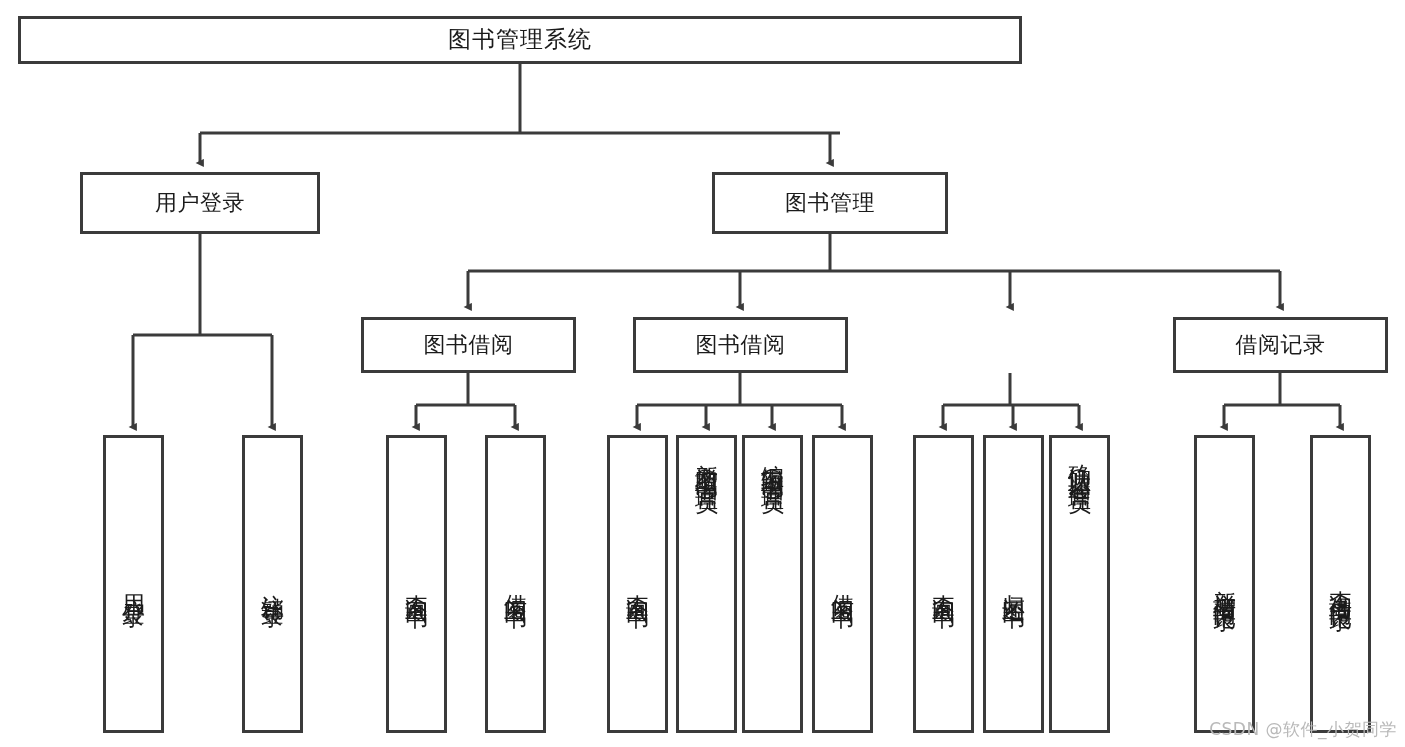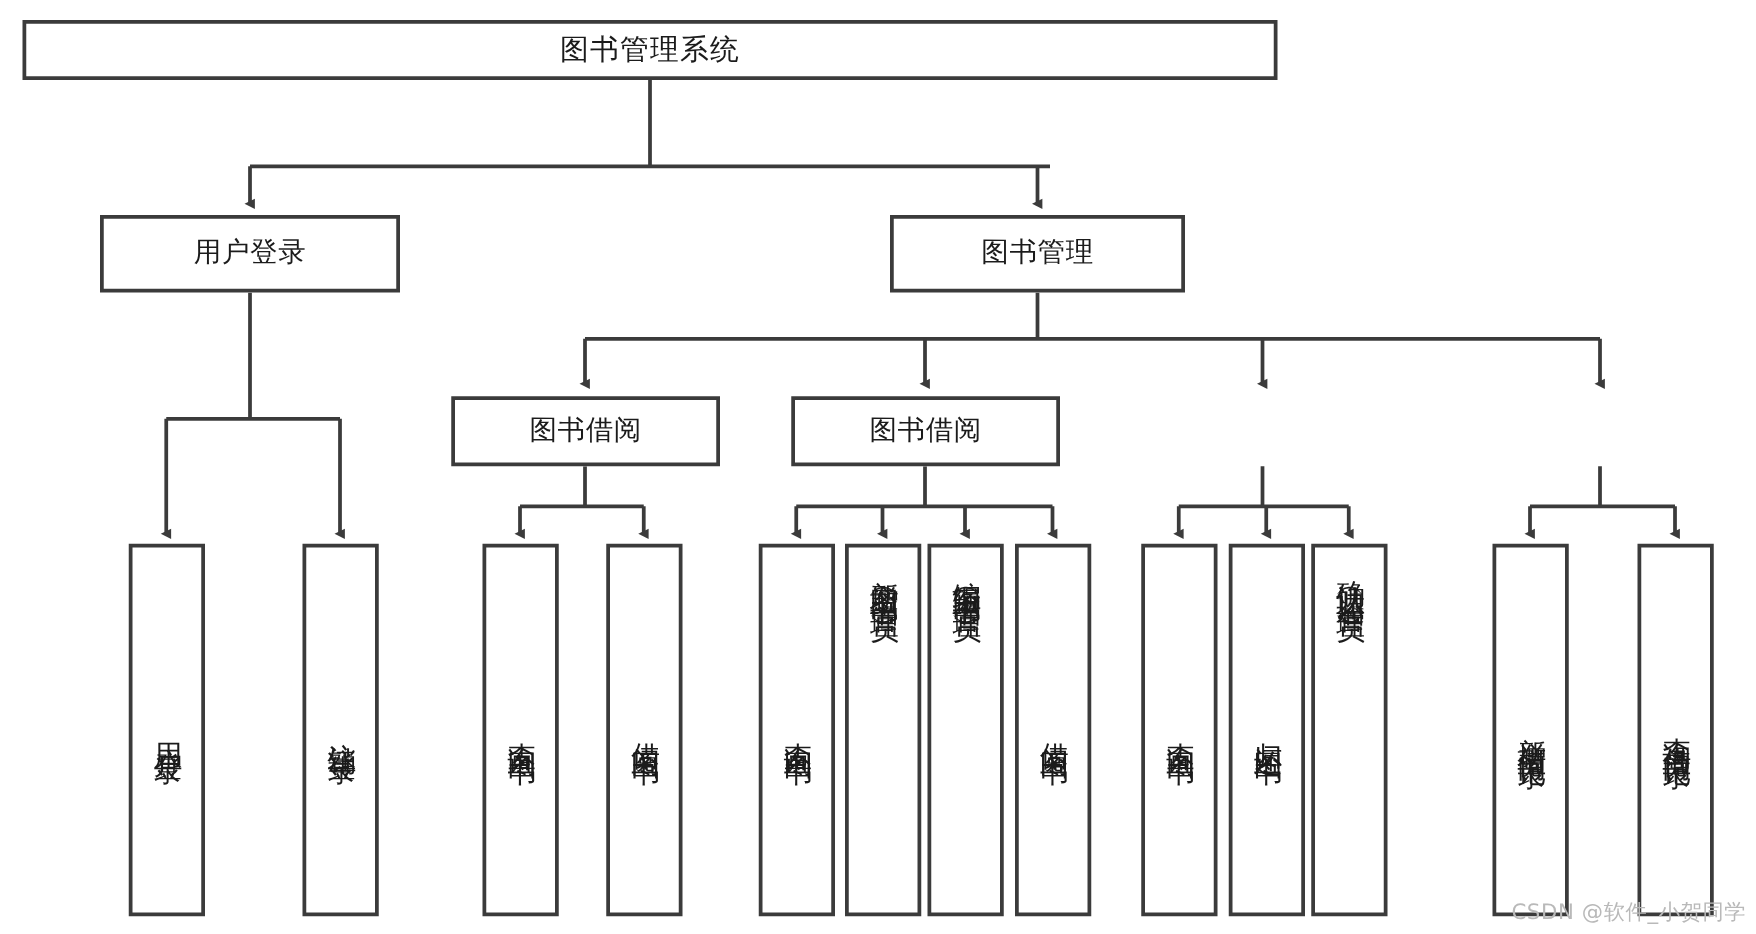--- a/index.html
+++ b/index.html
@@ -143,20 +143,23 @@
   <div class="node horizontal" style="left:712px; top:172px; width:236px; height:62px;">
     <span class="node-label">图书管理</span>
   </div>
 
   <div class="node horizontal" style="left:361px; top:317px; width:215px; height:56px;">
     <span class="node-label">图书借阅</span>
   </div>
   <div class="node horizontal" style="left:633px; top:317px; width:215px; height:56px;">
     <span class="node-label">图书借阅</span>
   </div>
+  <div class="node horizontal" style="left:1173px; top:317px; width:215px; height:56px;">
+    <span class="node-label">借阅记录</span>
+  </div>
 
   <div class="node vertical centered" style="left:103px; top:435px; width:61px; height:298px;">
     <span class="node-label">用户登录</span>
   </div>
   <div class="node vertical centered" style="left:242px; top:435px; width:61px; height:298px;">
     <span class="node-label">注销登录</span>
   </div>
 
   <div class="node vertical centered" style="left:386px; top:435px; width:61px; height:298px;">
     <span class="node-label">查询图书</span>

